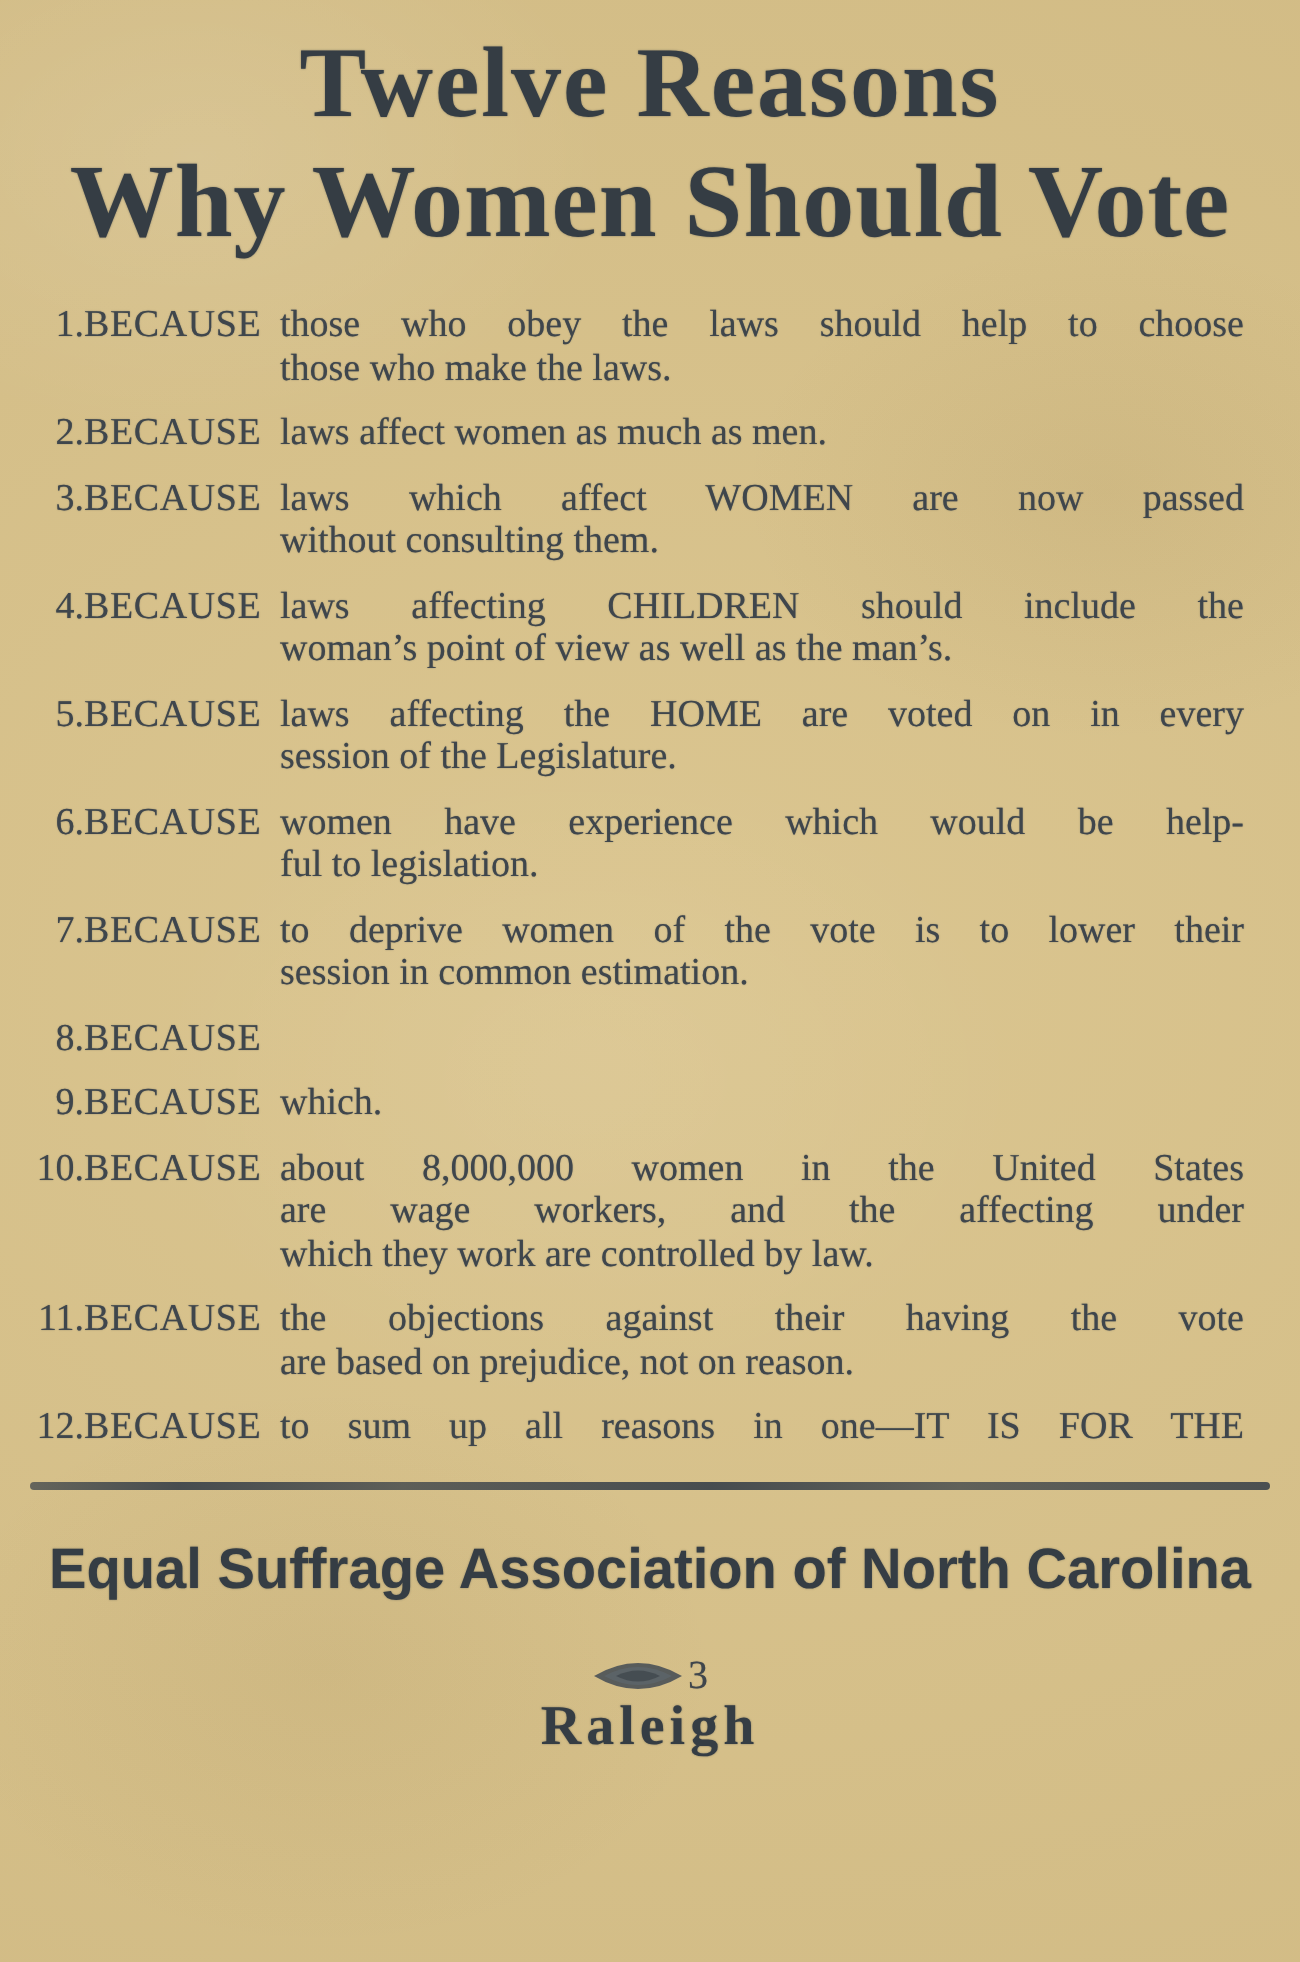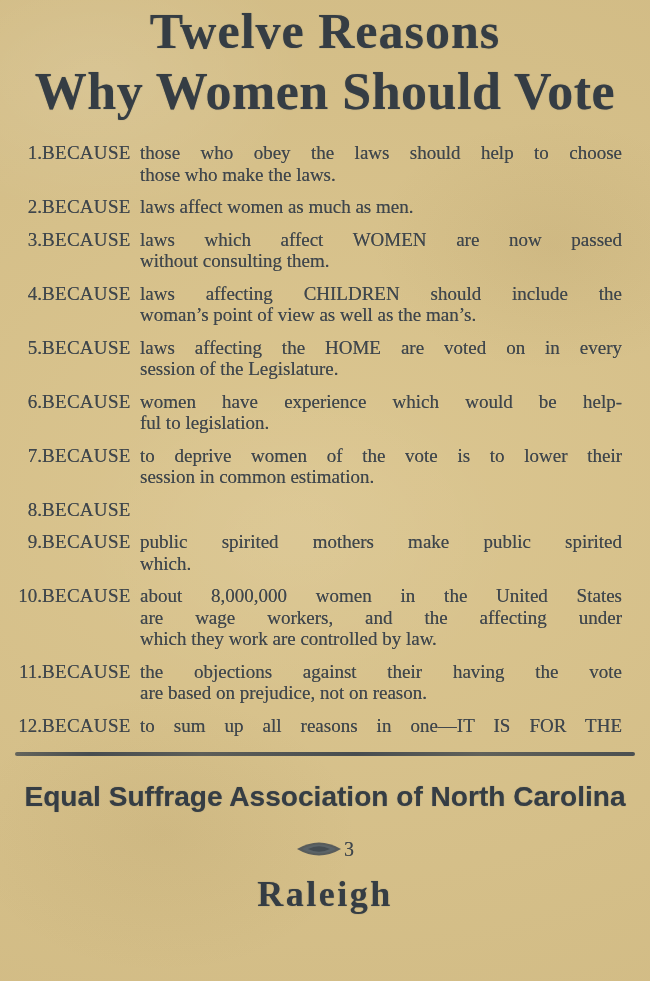--- a/index.html
+++ b/index.html
@@ -15,21 +15,21 @@
     background-color: var(--paper);
     background-image:
       radial-gradient(ellipse 300px 200px at 15% 8%, rgba(255,255,255,0.10), transparent 70%),
       radial-gradient(ellipse 260px 180px at 85% 25%, rgba(118,90,40,0.08), transparent 70%),
       radial-gradient(ellipse 320px 240px at 45% 55%, rgba(255,255,255,0.06), transparent 70%),
       radial-gradient(ellipse 280px 200px at 25% 85%, rgba(118,90,40,0.07), transparent 70%),
       radial-gradient(ellipse 800px 600px at 50% 50%, rgba(255,248,220,0.05), rgba(100,75,30,0.06) 95%);
     font-family: "Liberation Serif", serif;
     color: var(--ink);
   }
-  .sheet { }
+  .sheet { padding-top: 10px; }
 
   .title-block { text-align: center; margin-bottom: 16px; }
   .title-line {
     font-family: "Liberation Serif", serif;
     font-weight: bold;
     color: var(--ink-dark);
     text-shadow: 0 0 1px rgba(53,61,68,0.55);
   }
   .title-line.l1 { font-size: 50px; line-height: 62px; letter-spacing: 1px; }
   .title-line.l2 { font-size: 52px; line-height: 60px; letter-spacing: 0.5px; }
@@ -96,25 +96,24 @@
   }
   .ornament { display: block; }
   .ornament-note {
     font-size: 20px;
     color: var(--ink);
     line-height: 1;
     text-shadow: 0 0 0.5px rgba(63,70,76,0.6);
   }
 
   .city-line {
-    margin-top: 14px;
     text-align: center;
     font-family: "Liberation Serif", serif;
     font-weight: bold;
-    font-size: 36px;
+    font-size: 28px;
     letter-spacing: 2.5px;
     color: var(--ink-dark);
     text-shadow: 0 0 1px rgba(53,61,68,0.55);
   }
 </style>
 </head>
 <body>
 
 <div class="sheet">
 
@@ -180,21 +179,20 @@
         </div>
       </div>
       <div class="reason-row">
         <div class="reason-number">8.</div>
         <div class="reason-keyword">BECAUSE</div>
       </div>
       <div class="reason-row">
         <div class="reason-number">9.</div>
         <div class="reason-keyword">BECAUSE</div>
         <div class="reason-text">
-          <div class="reason-line">public spirited mothers make public spirited</div>
           <div class="reason-line last">which.</div>
         </div>
       </div>
       <div class="reason-row">
         <div class="reason-number">10.</div>
         <div class="reason-keyword">BECAUSE</div>
         <div class="reason-text">
           <div class="reason-line">about 8,000,000 women in the United States</div>
           <div class="reason-line">are wage workers, and the affecting under</div>
           <div class="reason-line last">which they work are controlled by law.</div>

